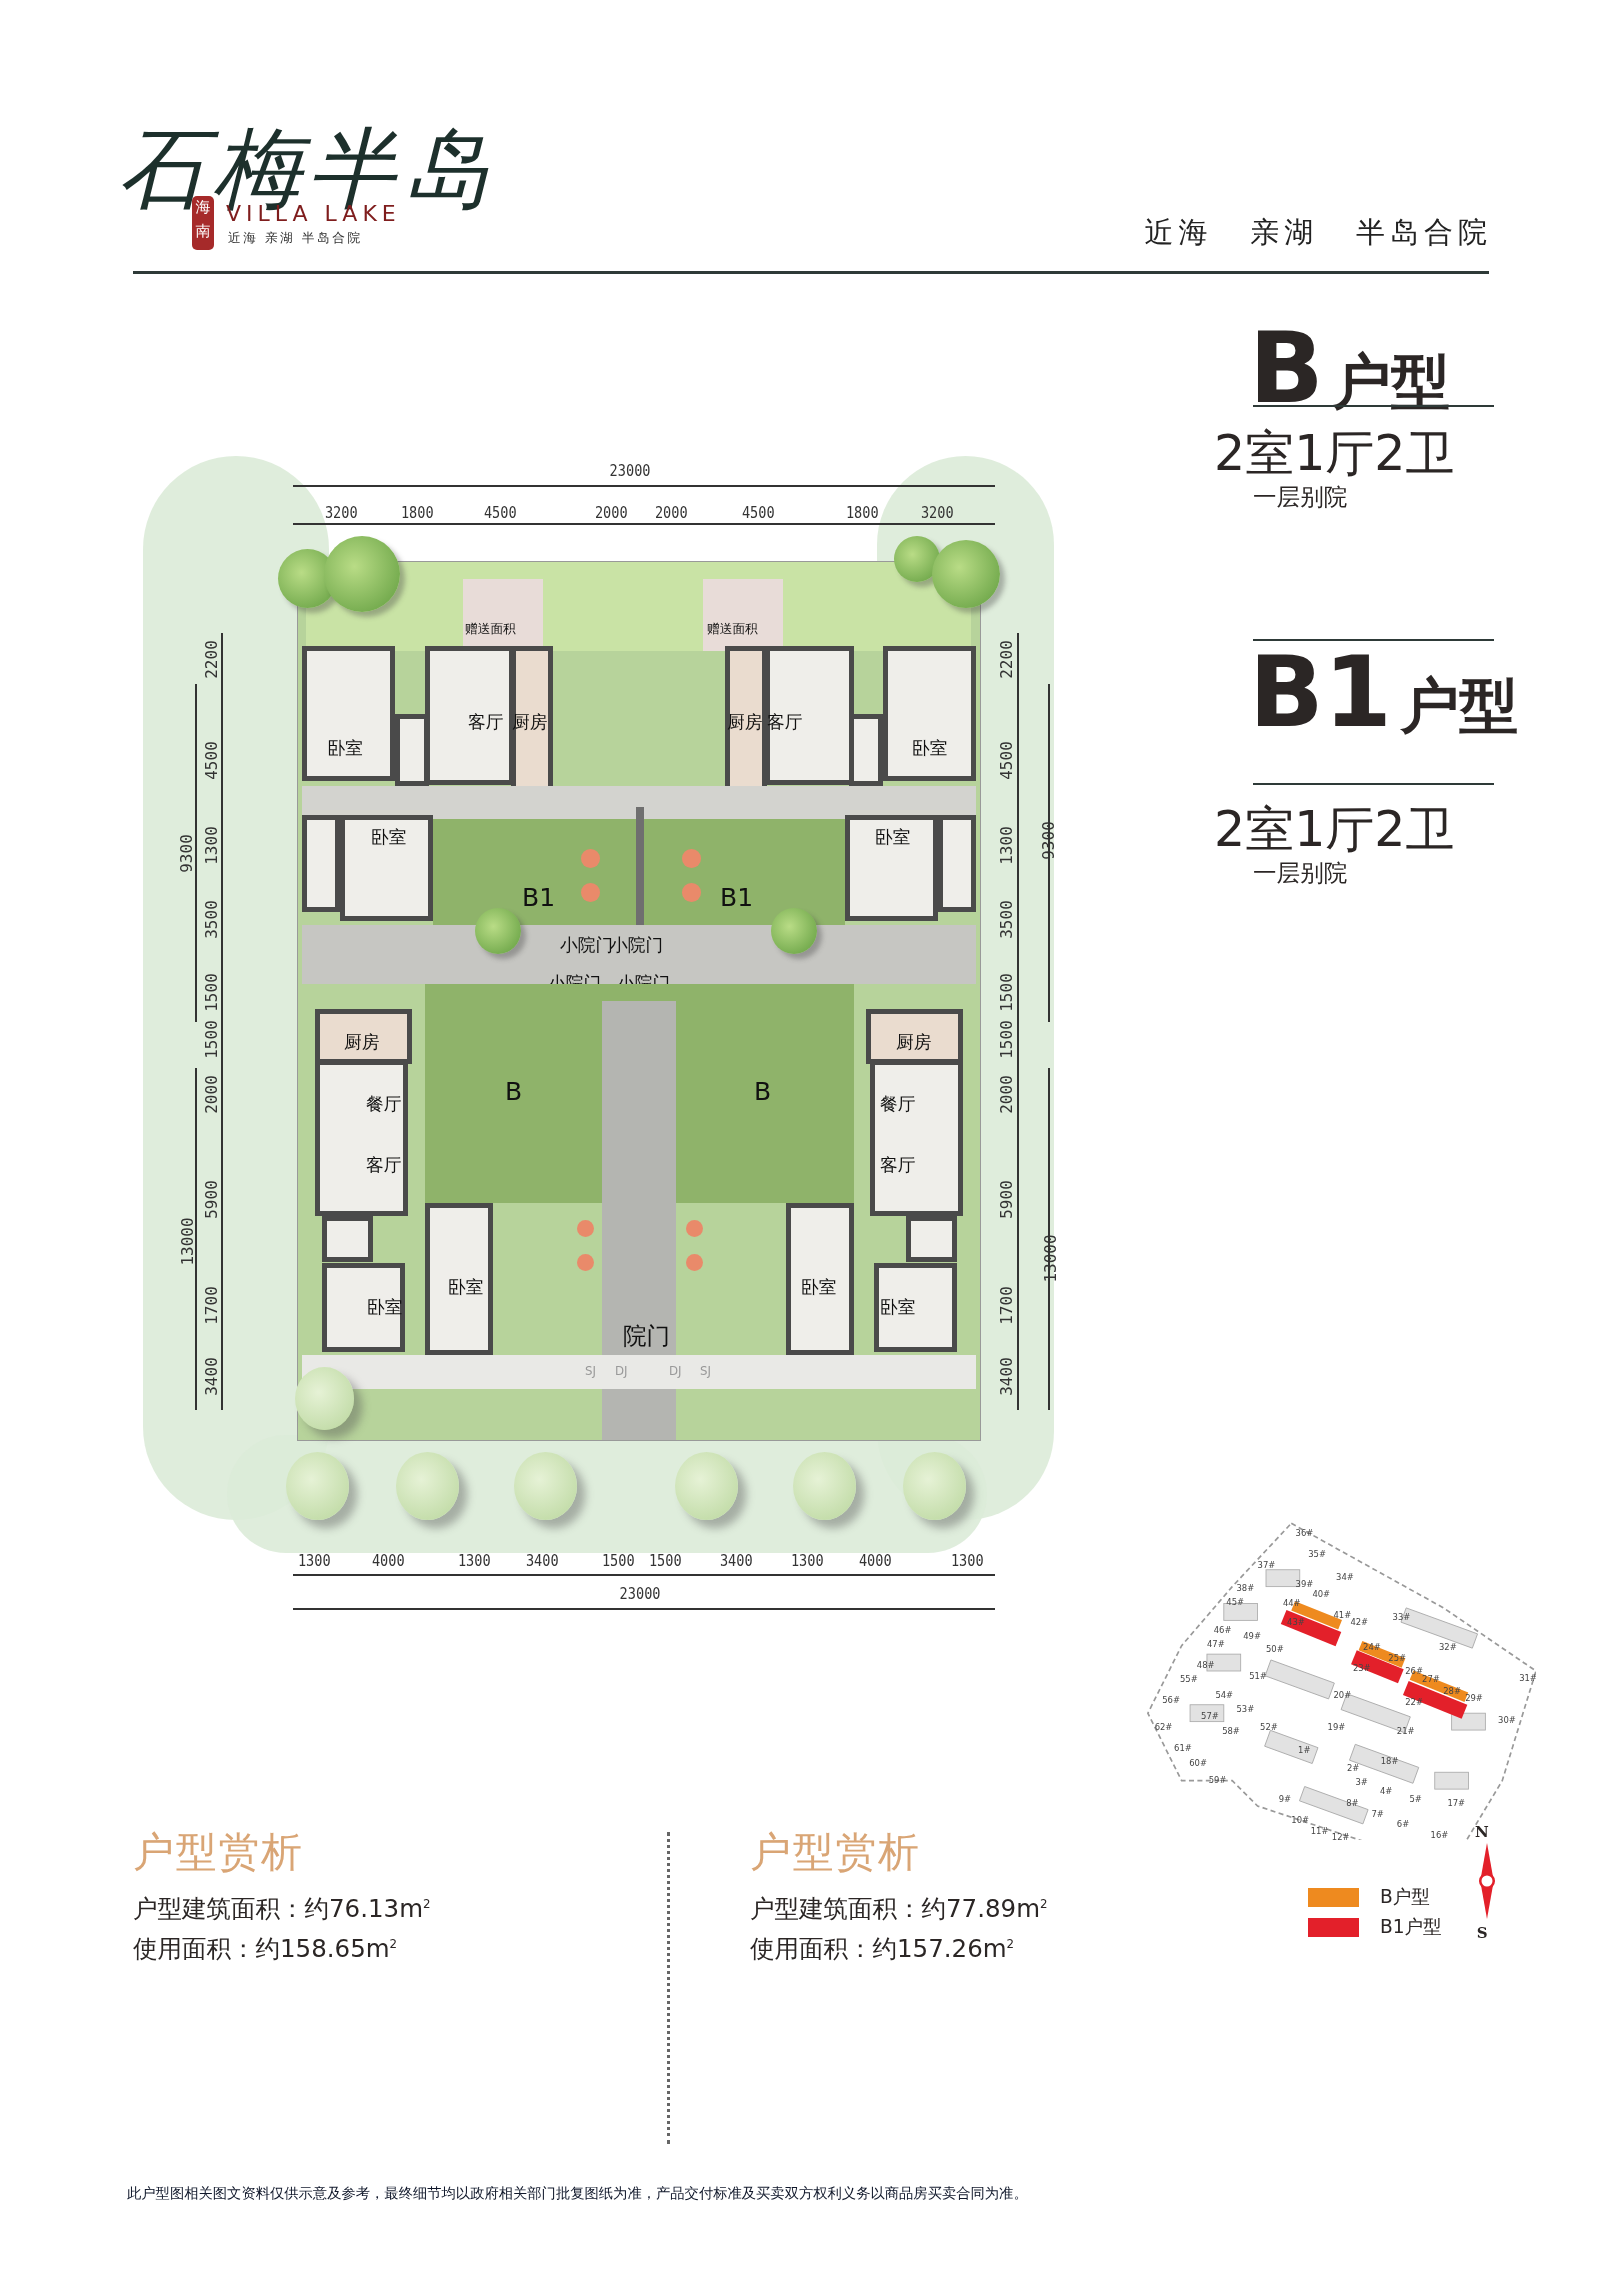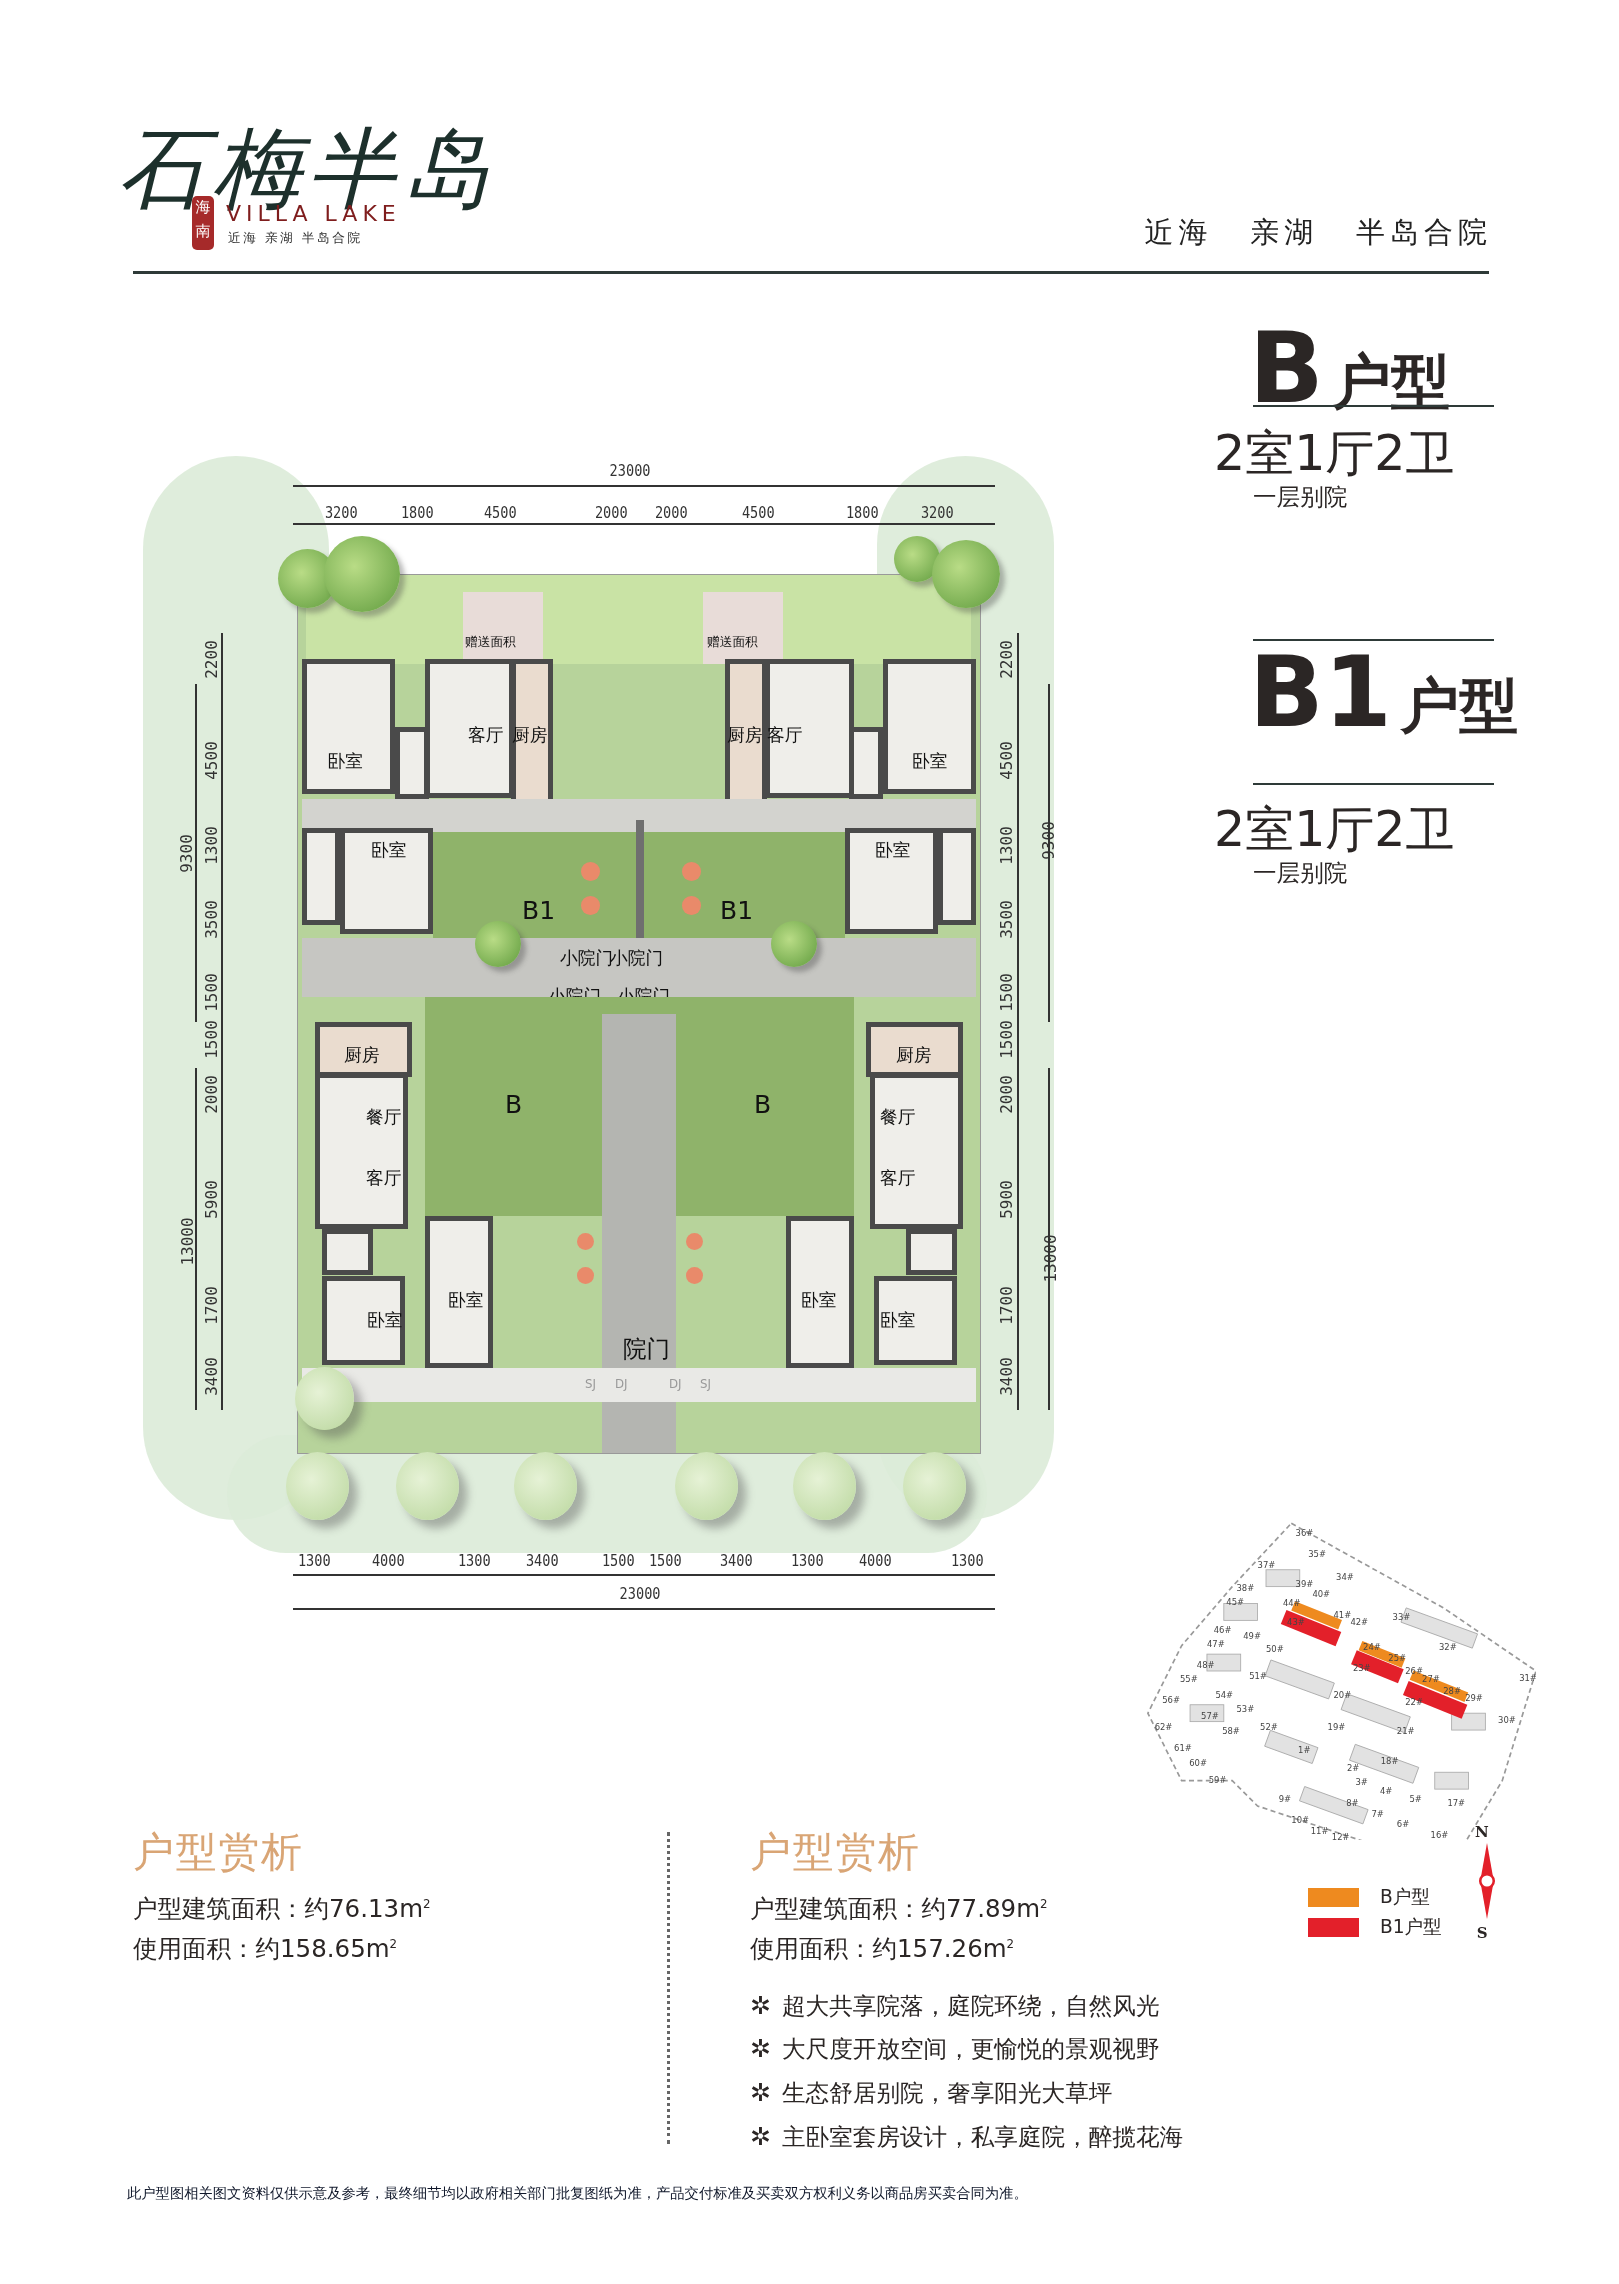--- a/index.html
+++ b/index.html
@@ -17,21 +17,21 @@
   .type-title{left:1249px;font-size:98px;font-weight:bold;line-height:1;color:#2b2625;}
   .type-title small{font-size:59px;margin-left:8.4px;}
   .type-rule{left:1253px;width:241px;height:1.7px;background:#2e3a38;}
   .type-rooms{left:1214px;font-size:49px;line-height:1;}
   .type-sub{left:1253px;font-size:23.6px;}
   
   .plan{left:143px;top:439px;width:920px;height:1097px;}
   .blob{position:absolute;background:#dcebd8;border-radius:45%;opacity:.9;}
   .dimtxt{position:absolute;font-size:16px;color:#333;font-family:"DejaVu Sans Mono","Liberation Mono",monospace;transform:scaleX(.85);}
   .dimline{position:absolute;background:#333;}
-  .site{position:absolute;left:154px;top:135px;width:682px;height:878px;background:#b7d39b;border:1.7px solid #999;}
+  .site{position:absolute;left:154px;top:122px;width:682px;height:878px;background:#b7d39b;border:1.7px solid #999;}
   .room{position:absolute;background:#efeeea;border:5px solid #4a4a4a;box-sizing:border-box;}
   .rlabel{position:absolute;font-size:17.7px;color:#111;}
   .lawn{position:absolute;background:#8fb36a;}
   .path{position:absolute;background:#a9aaa7;}
   .tree{position:absolute;border-radius:50%;background:radial-gradient(circle at 40% 40%,#b9dc86,#5e9b3c);box-shadow:5px 5px 5px rgba(60,60,60,.35);}
   .ptree{position:absolute;border-radius:50%;background:radial-gradient(circle at 40% 40%,#e6f2d6,#b9d69c);box-shadow:8.4px 8.4px 8.4px rgba(80,80,80,.4);}
   .flower{position:absolute;border-radius:50%;background:#e98a6a;}
   .gift{position:absolute;background:#e8dcd8;}
   .bigB{position:absolute;font-size:25px;color:#111;}
   
@@ -364,22 +364,16 @@
 <div class="abs vdash"></div>
 
 <div class="abs" style="left:750px;top:1825px;">
   <div class="an-title">户型赏析</div>
   <div class="an-line" style="margin-top:11.8px;">
     <span>户型建筑面积：约</span><span>77.89m</span><sup>2</sup>
   </div>
   <div class="an-line" style="margin-top:6.8px;">
     <span>使用面积：约</span><span>157.26m</span><sup>2</sup>
   </div>
-  <div style="margin-top:25px;">
-    <div class="bul" style="margin-bottom:11.8px;"><span class="star">✲</span><span>超大共享院落，庭院环绕，自然风光</span></div>
-    <div class="bul" style="margin-bottom:11.8px;"><span class="star">✲</span><span>大尺度开放空间，更愉悦的景观视野</span></div>
-    <div class="bul" style="margin-bottom:11.8px;"><span class="star">✲</span><span>生态舒居别院，奢享阳光大草坪</span></div>
-    <div class="bul"><span class="star">✲</span><span>主卧室套房设计，私享庭院，醉揽花海</span></div>
-  </div>
 </div>
 
 <div class="abs disclaimer">此户型图相关图文资料仅供示意及参考，最终细节均以政府相关部门批复图纸为准，产品交付标准及买卖双方权利义务以商品房买卖合同为准。</div>
 
 
 </body></html>

